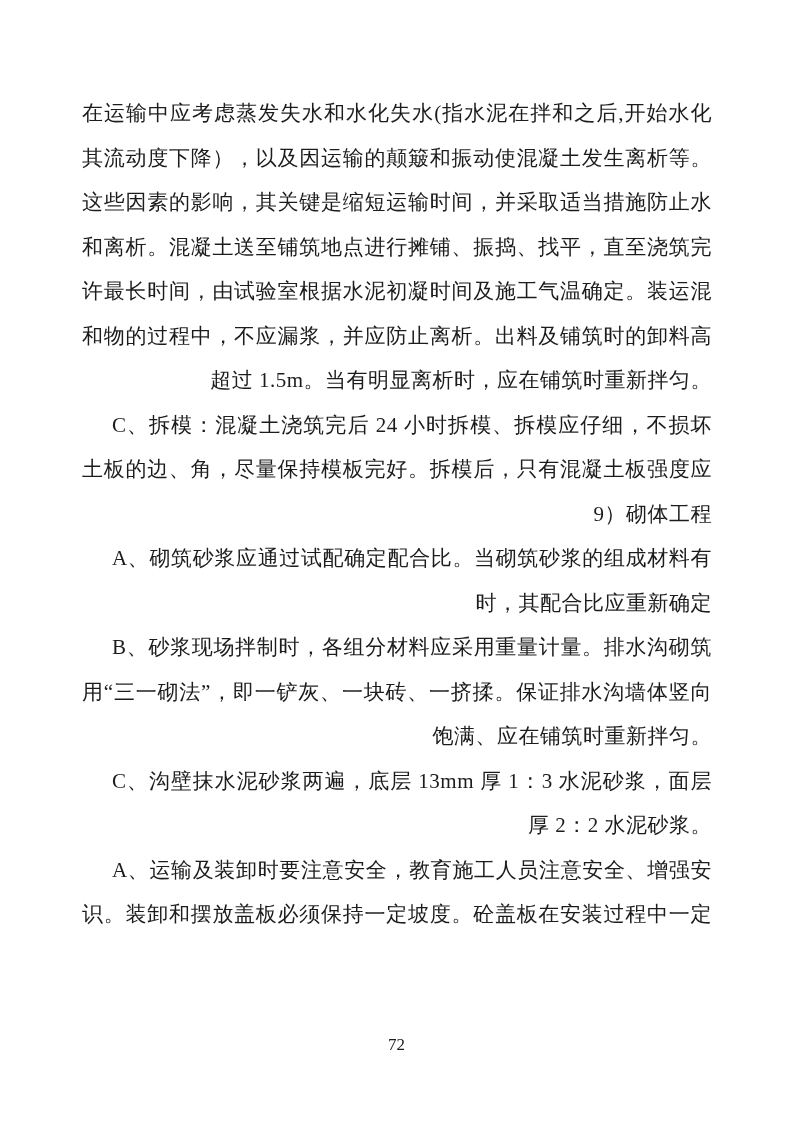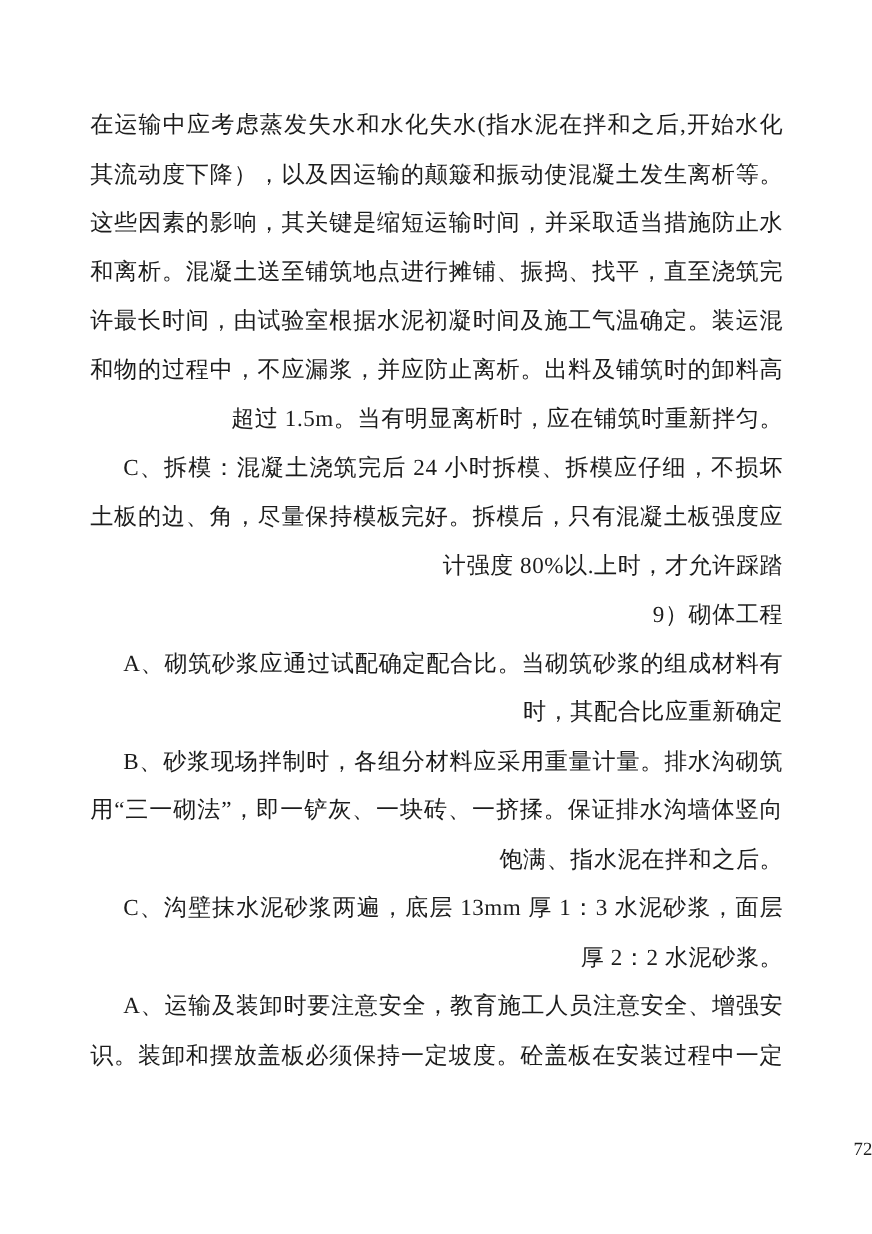--- a/index.html
+++ b/index.html
@@ -40,46 +40,45 @@
     text-align-last: justify;
   }
   .line.indent {
     text-indent: 30px;
   }
   .page-footer {
     position: absolute;
     left: 0;
     top: 1034px;
     width: 100%;
-    text-align: right;
+    text-align: center;
     font-size: 17px;
     line-height: 22px;
   }
 </style>
 </head>
 <body>
 
 <div class="doc-page">
   <div class="content">
     <div class="line justify">在运输中应考虑蒸发失水和水化失水(指水泥在拌和之后,开始水化反应，</div>
     <div class="line justify">其流动度下降），以及因运输的颠簸和振动使混凝土发生离析等。要减小</div>
     <div class="line justify">这些因素的影响，其关键是缩短运输时间，并采取适当措施防止水分损失</div>
     <div class="line justify">和离析。混凝土送至铺筑地点进行摊铺、振捣、找平，直至浇筑完毕的允</div>
     <div class="line justify">许最长时间，由试验室根据水泥初凝时间及施工气温确定。装运混凝土拌</div>
     <div class="line justify">和物的过程中，不应漏浆，并应防止离析。出料及铺筑时的卸料高度不应</div>
     <div class="line">超过 1.5m。当有明显离析时，应在铺筑时重新拌匀。</div>
     <div class="line justify indent">C、拆模：混凝土浇筑完后 24 小时拆模、拆模应仔细，不损坏混凝</div>
     <div class="line justify">土板的边、角，尽量保持模板完好。拆模后，只有混凝土板强度应达到设</div>
-    <div class="line">计强度 80%以.上时，才允许踩踏</div>
     <div class="line indent">9）砌体工程</div>
     <div class="line justify indent">A、砌筑砂浆应通过试配确定配合比。当砌筑砂浆的组成材料有变更</div>
     <div class="line">时，其配合比应重新确定</div>
     <div class="line justify indent">B、砂浆现场拌制时，各组分材料应采用重量计量。排水沟砌筑将采</div>
     <div class="line justify">用“三一砌法”，即一铲灰、一块砖、一挤揉。保证排水沟墙体竖向灰缝</div>
-    <div class="line">饱满、指水泥在拌和之后。</div>
+    <div class="line">饱满、应在铺筑时重新拌匀。</div>
     <div class="line justify indent">C、沟壁抹水泥砂浆两遍，底层 13mm 厚 1：3 水泥砂浆，面层 7mm</div>
     <div class="line">厚 2：2 水泥砂浆。</div>
     <div class="line justify indent">A、运输及装卸时要注意安全，教育施工人员注意安全、增强安全意</div>
     <div class="line justify">识。装卸和摆放盖板必须保持一定坡度。砼盖板在安装过程中一定要二人</div>
   </div>
 
   <div class="page-footer">72</div>
 </div>
 
 </body></html>

